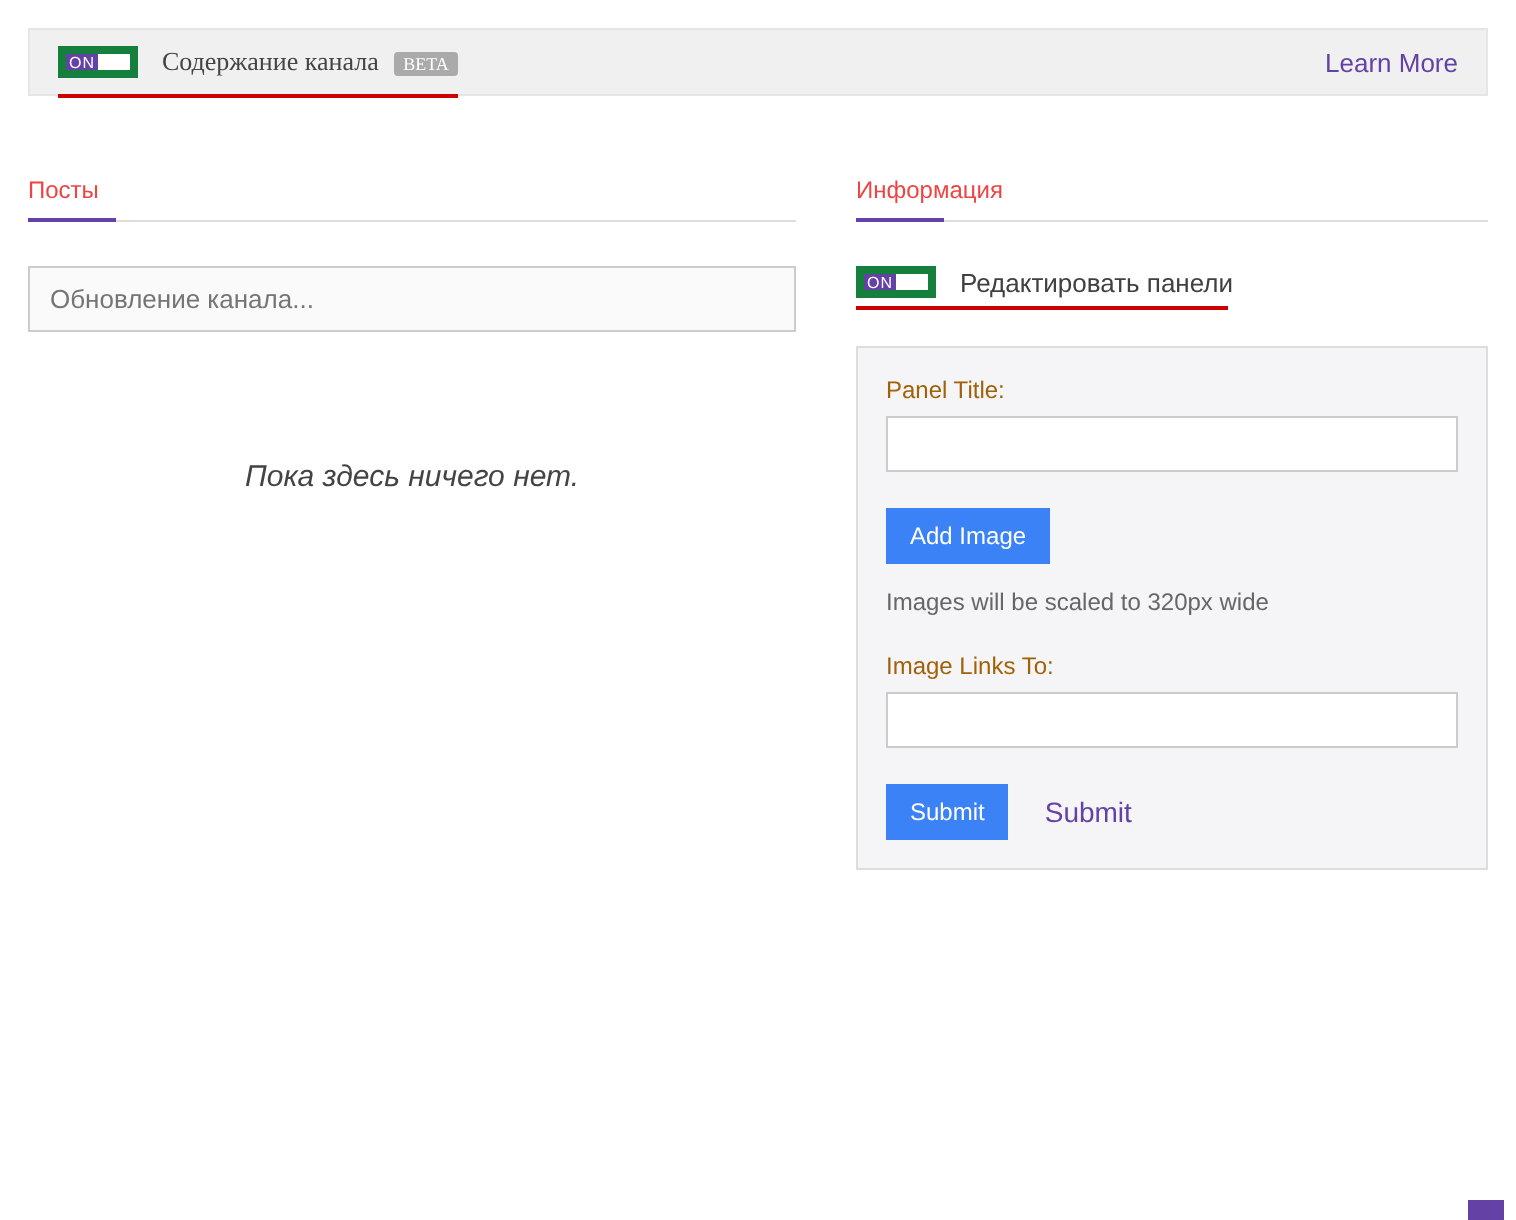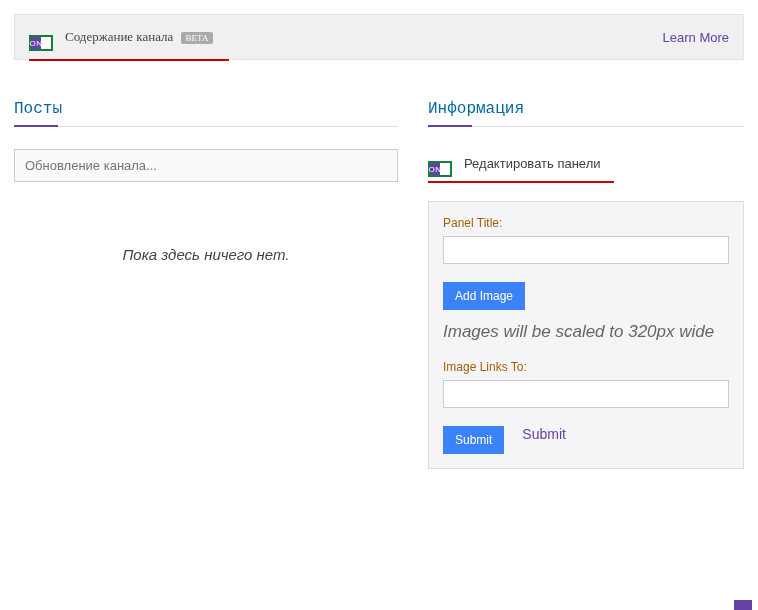--- a/index.html
+++ b/index.html
@@ -9,26 +9,25 @@
     background: #f0f0f0;
     border: 1px solid #e5e5e5;
     padding: 8px 14px;
     display: flex;
     align-items: center;
     margin: 14px 14px 0 14px;
     position: relative;
   }
   .toggle {
     display: inline-flex;
-    width: 24px;
+    width: 40px;
     height: 16px;
-    border: 2px solid #15803d;
-    cursor: pointer;
-    background: #fff;
-    margin-top: 12px;
+    border: 4px solid #15803d;
+    cursor: pointer;
+    background: #fff;
   }
   .toggle .on-part {
     width: 50%;
     background: #6441a5;
     color: #fff;
     font-size: 8px;
     display: flex;
     align-items: center;
     justify-content: center;
     letter-spacing: 0.5px;
@@ -75,25 +74,24 @@
     gap: 30px;
   }
   .col-left { flex: 1; min-width: 0; }
   .col-right { width: 316px; flex-shrink: 0; }
   
   .section-head {
     position: relative;
     margin-bottom: 22px;
   }
   .section-title {
-    font-size: 16px;
-    color: #0369a1;
+    font-size: 12px;
+    color: #ef4444;
     font-weight: normal;
     padding-bottom: 8px;
-    font-family: Liberation Mono, monospace;
   }
   .section-line {
     height: 1px;
     background: #ddd;
     width: 100%;
   }
   .section-accent {
     position: absolute;
     left: 0;
     bottom: 0;
@@ -165,23 +163,22 @@
     background: #3b82f6;
     color: #fff;
     border: none;
     padding: 7px 12px;
     font-size: 12px;
     cursor: pointer;
     font-family: inherit;
   }
   .hint {
     color: #666;
-    font-size: 17px;
+    font-size: 12px;
     margin-top: 12px;
-    font-style: italic;
   }
   .group { margin-bottom: 18px; }
   .desc-head {
     display: flex;
     justify-content: space-between;
     align-items: baseline;
     margin-bottom: 6px;
   }
   .markdown-note {
     font-size: 12px;
@@ -196,20 +193,21 @@
     height: 110px;
     border: 1px solid #ccc;
     background: #fff;
     padding: 6px;
     font-family: inherit;
     font-size: 13px;
     resize: none;
   }
   .form-actions {
     display: flex;
+    align-items: center;
     gap: 18px;
     margin-top: 18px;
   }
   .remove-link {
     color: #6441a5;
     cursor: pointer;
     font-size: 14px;
   }
   .corner-square {
     position: absolute;

